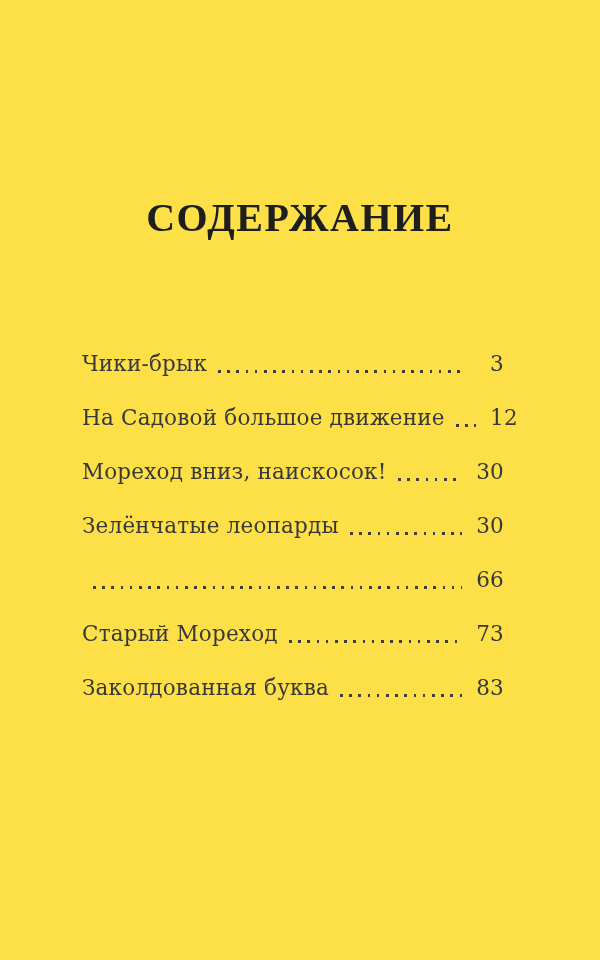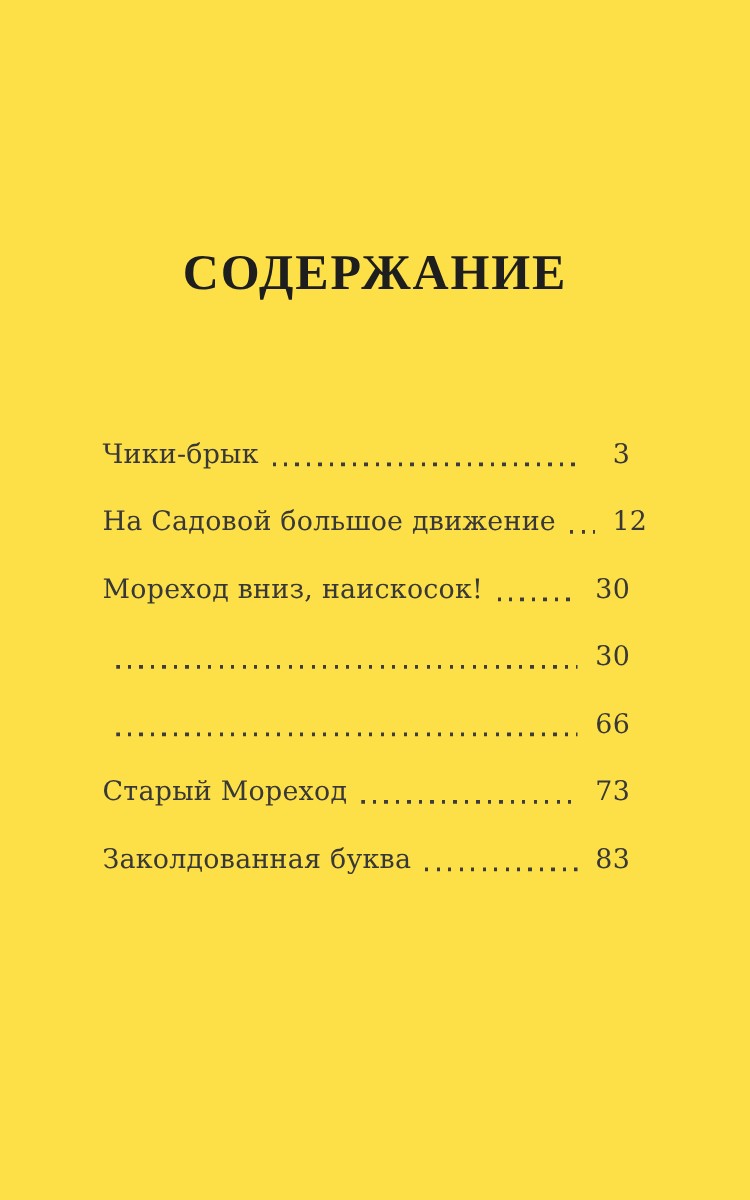--- a/index.html
+++ b/index.html
@@ -100,20 +100,21 @@
       <span class="toc-page">12</span>
     </div>
 
     <div class="toc-row">
       <span class="toc-title">Мореход вниз, наискосок!</span>
       <span class="toc-leader"></span>
       <span class="toc-page">30</span>
     </div>
 
     <div class="toc-row">
+      <span class="toc-title">Зелёнчатые леопарды</span>
       <span class="toc-leader"></span>
       <span class="toc-page">30</span>
     </div>
 
 
 
     <div class="toc-row">
       <span class="toc-leader"></span>
       <span class="toc-page">66</span>
     </div>

